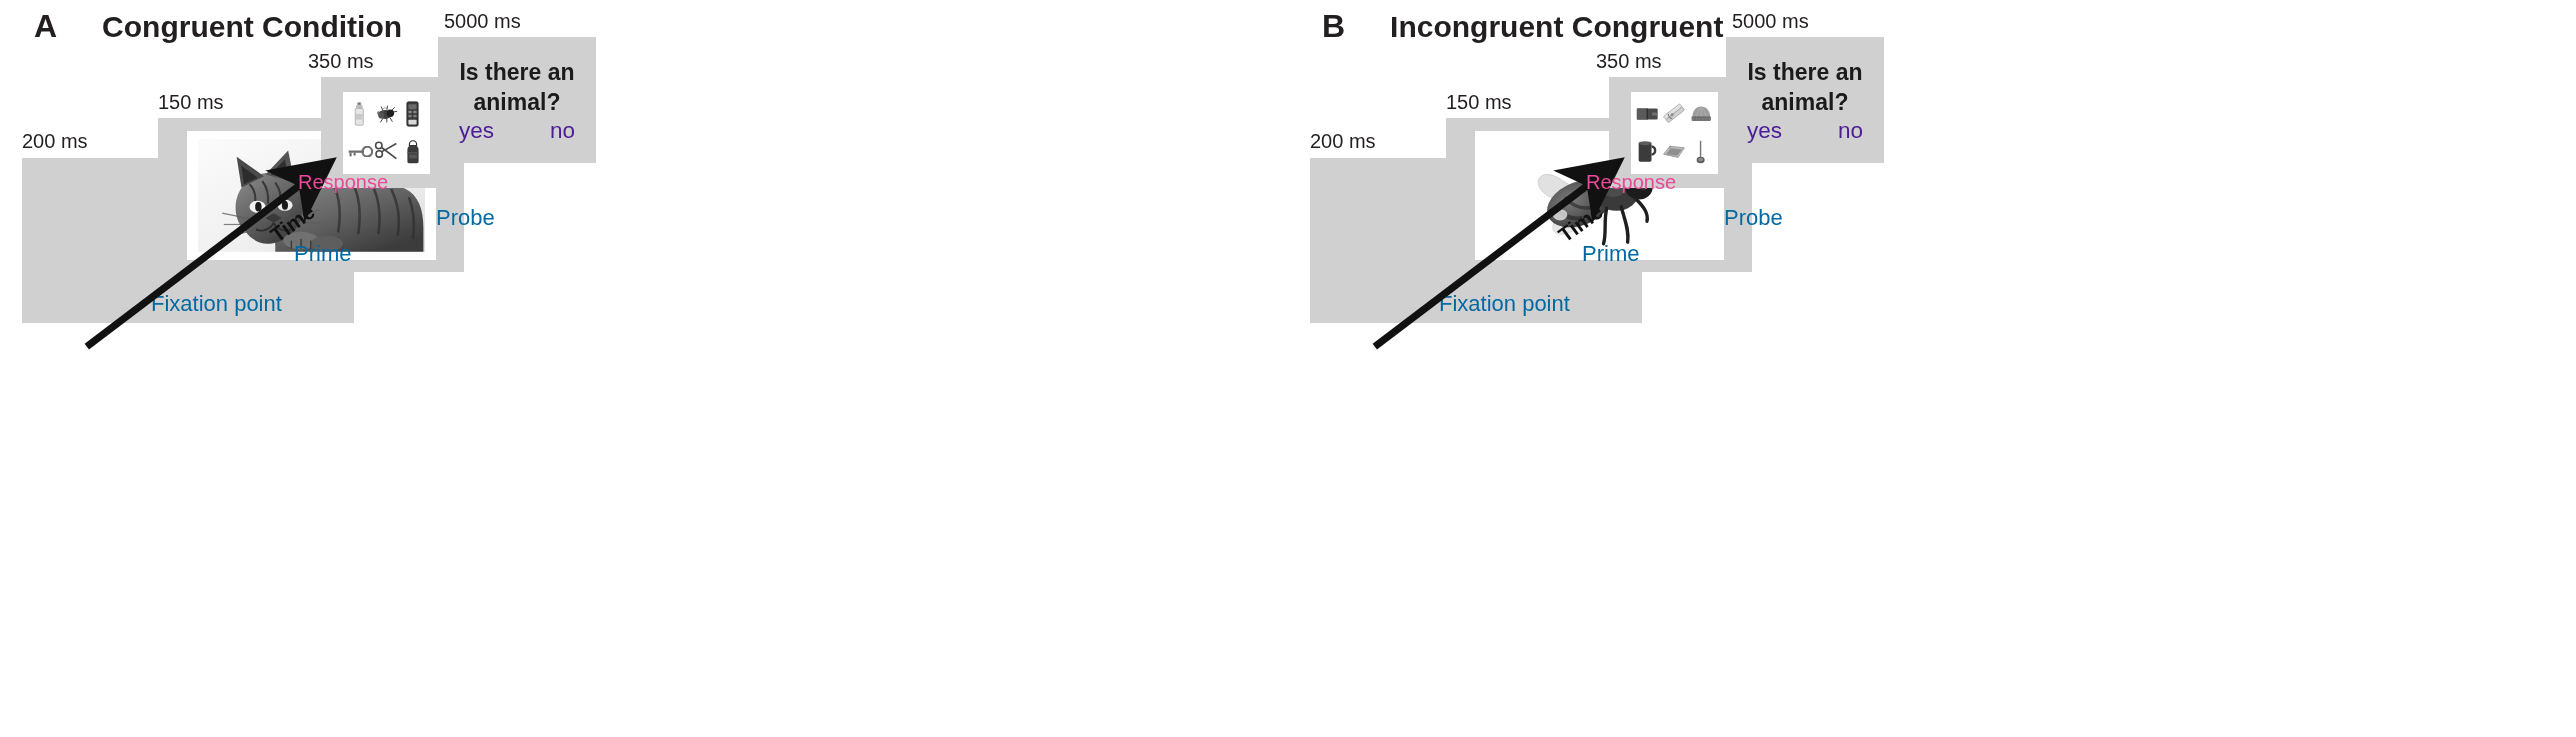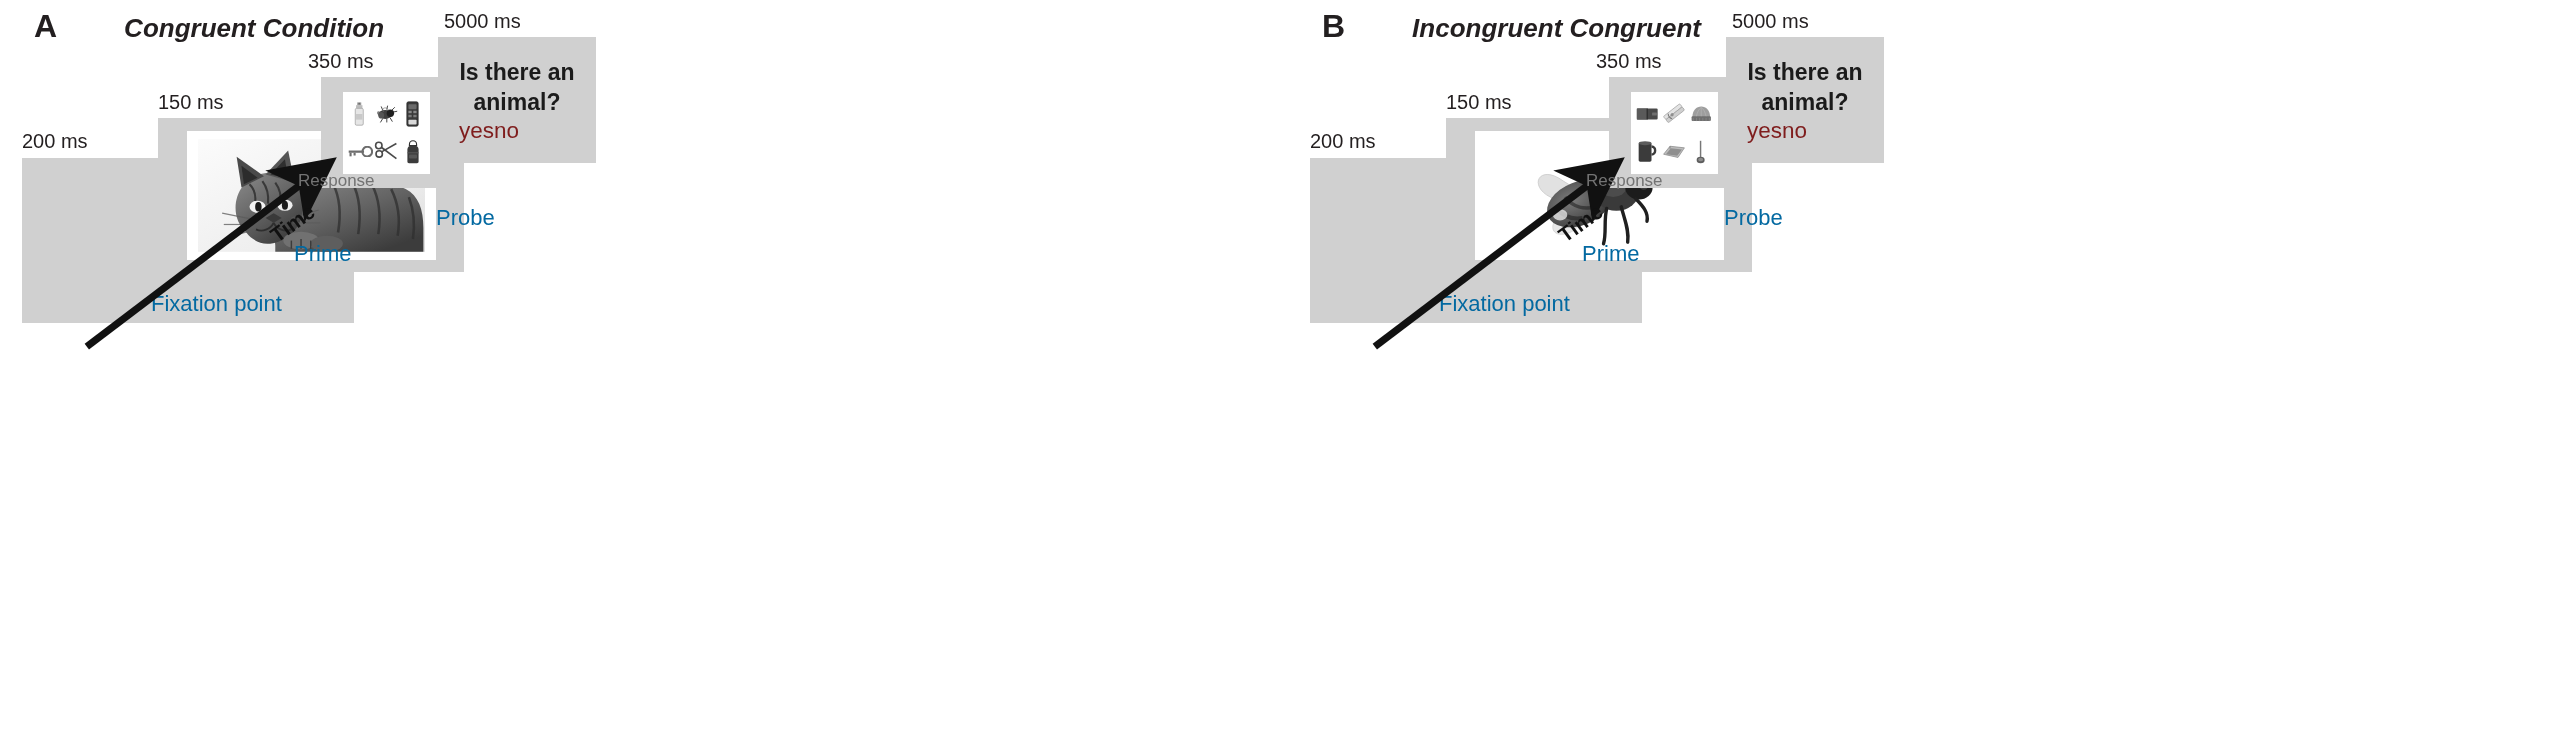--- a/index.html
+++ b/index.html
@@ -10,53 +10,53 @@
     overflow:hidden;
     position:relative;
   }
   .panel{position:absolute;top:0;width:1288px;height:737px;}
   #panel-a{left:0;}
   #panel-b{left:1288px;}
 
   
   .panel-head{position:absolute;display:flex;align-items:baseline;}
   .panel-letter{font-size:32px;font-weight:bold;letter-spacing:0;}
-  .panel-title{font-size:26px;font-weight:bold;margin-left:67px;white-space:nowrap;font-style:italic;}
+  .panel-title{font-size:30px;font-weight:bold;margin-left:45px;white-space:nowrap;}
 
   
   .screen{position:absolute;background:#d0d0d0;}
   .screen-inner{position:absolute;background:#ffffff;}
 
   .duration{position:absolute;font-size:20px;white-space:nowrap;color:#231f20;}
   .stagelabel{position:absolute;font-size:22px;white-space:nowrap;color:#0369a1;}
 
   
   .fixcross{position:absolute;width:37px;height:37px;}
   .fixcross:before,.fixcross:after{content:"";position:absolute;background:#111;}
   .fixcross:before{left:13.7px;top:0;width:9.7px;height:37px;}
   .fixcross:after{left:0;top:13.7px;width:37px;height:9.7px;}
 
   
   .qtext{position:absolute;width:100%;text-align:center;font-size:23px;font-weight:bold;line-height:1.30;color:#1b1b1b;}
-  .ansrow{position:absolute;width:100%;display:flex;font-size:22.5px;color:#7f1d1d;}
+  .ansrow{position:absolute;width:100%;display:flex;justify-content:space-between;font-size:22.5px;color:#4c1d95;}
   .ansrow span{display:block;}
 
   
   .probe-grid{position:absolute;display:grid;grid-template-columns:repeat(3,1fr);grid-template-rows:repeat(2,1fr);
               align-items:center;justify-items:center;}
   .probe-cell{width:100%;height:100%;display:flex;align-items:center;justify-content:center;}
   .probe-cell svg{display:block;}
 
   
   .prime-photo{position:absolute;display:flex;align-items:center;justify-content:center;background:#fff;overflow:hidden;}
 
   
   .arrowsvg{position:absolute;overflow:visible;}
   .timelabel{position:absolute;font-size:21px;font-weight:bold;color:#111;}
-  .responselabel{position:absolute;font-size:17px;color:#737373;white-space:nowrap;}
+  .responselabel{position:absolute;font-size:20px;color:#ec4899;white-space:nowrap;}
 </style>
 </head>
 <body>
 
 <div class="panel" id="panel-a">
 
   <div class="panel-head" style="left:34px;top:8px;">
     <span class="panel-letter">A</span>
     <span class="panel-title">Congruent Condition</span>
   </div>

